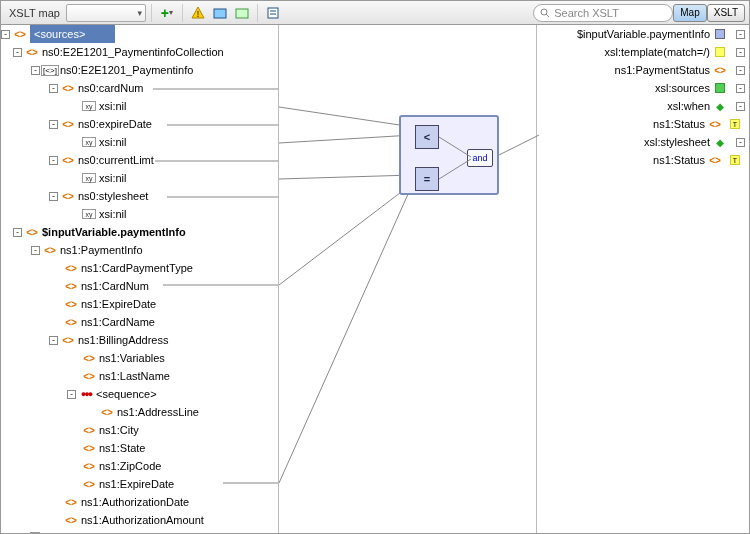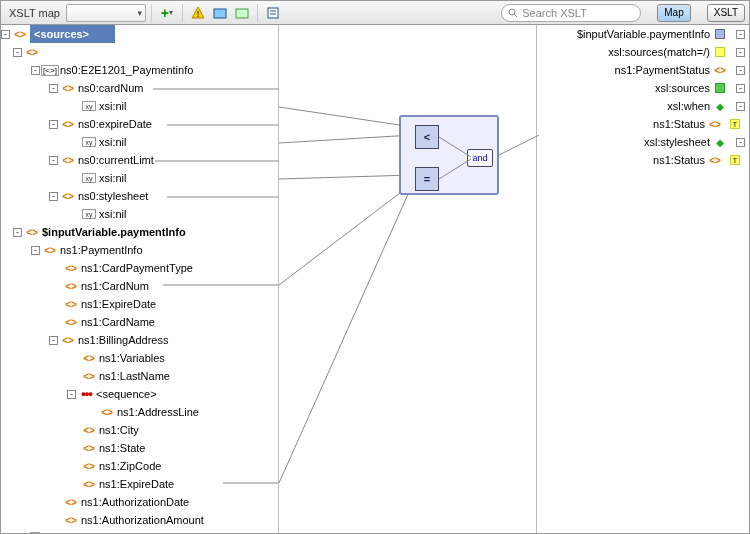--- a/index.html
+++ b/index.html
@@ -3,27 +3,27 @@
 <meta charset="utf-8">
 <style>
   * { box-sizing: border-box; margin: 0; padding: 0; }
   body { font-family: Tahoma, Arial, sans-serif; font-size: 11px; background: #fff; width: 750px; height: 534px; overflow: hidden; border: 1px solid #999; }
   .toolbar { height: 24px; background: linear-gradient(#f8f8f8,#e4e4e4); border-bottom: 1px solid #999; display: flex; align-items: center; padding: 0 4px; gap: 2px; }
   .tb-label { color: #333; padding: 0 4px; }
   .tb-dropdown { width: 80px; height: 18px; background: linear-gradient(#fff,#eee); border: 1px solid #aaa; border-radius: 2px; display: flex; align-items: center; justify-content: flex-end; padding-right: 3px; font-size: 9px; color: #555; }
   .tb-sep { width: 1px; height: 18px; background: #ccc; margin: 0 3px; }
   .tb-btn { width: 20px; height: 20px; display: flex; align-items: center; justify-content: center; cursor: pointer; border-radius: 2px; }
   .tb-green-plus { color: #090; font-weight: bold; font-size: 14px; }
-  .tb-search { margin-left: auto; display: flex; align-items: center; gap: 16px; }
+  .tb-search { margin-left: auto; display: flex; align-items: center; gap: 0; }
   .tb-searchbox { width: 140px; height: 18px; border: 1px solid #aaa; border-radius: 9px; background: #fff; display: flex; align-items: center; padding: 0 6px; gap: 4px; color: #888; }
   .tab-btn { height: 18px; padding: 0 6px; border: 1px solid #888; border-radius: 3px; display: flex; align-items: center; background: linear-gradient(#fff,#e0e0e0); font-size: 10px; }
   .tab-btn.active { background: linear-gradient(#d4e6f7,#a8cdf0); }
   .content { display: flex; height: 510px; }
   .left-tree { width: 278px; border-right: 1px solid #bbb; overflow: auto; background: #fff; position: relative; }
-  .sources-hdr { background: #5a7fb8; color: #fff; height: 18px; display: flex; align-items: center; padding: 4px 4px; font-size: 11px; gap: 3px; width: 85px; font-weight: bold; }
+  .sources-hdr { background: #5a7fb8; color: #fff; height: 18px; display: flex; align-items: center; padding: 4px 4px; font-size: 11px; gap: 3px; width: 85px; }
   .node { display: flex; align-items: center; height: 18px; white-space: nowrap; padding-left: 4px; color: #000; }
   .node .indent { display: inline-block; }
   .toggle { width: 9px; height: 9px; border: 1px solid #888; background: #fff; display: inline-flex; align-items: center; justify-content: center; font-size: 9px; line-height: 7px; margin-right: 3px; color: #333; cursor: pointer; }
   .toggle.empty { border: none; width: 12px; }
   .ico { width: 14px; height: 14px; display: inline-flex; align-items: center; justify-content: center; margin-right: 3px; font-size: 10px; }
   .ico-orange { color: #e07000; font-weight: bold; }
   .ico-xy { background: #fff; border: 1px solid #999; font-size: 7px; width: 14px; height: 10px; color: #333; }
   .ico-page { border: 1px solid #999; width: 10px; height: 12px; background: #fff; }
   .ico-green { color: #2a2; }
   .ico-greencube { width: 10px; height: 10px; background: #5c5; border: 1px solid #393; transform: rotate(0deg); }
@@ -98,20 +98,21 @@
       <span class="ico ico-orange">&lt;&gt;</span>
       <div class="sources-hdr">
         <span>&lt;sources&gt;</span>
       </div>
     </div>
     <div id="ltree">
         <div class="node">
           <span class="indent" style="width:8px"></span>
           <span class="toggle">-</span>
           <span class="ico ico-orange">&lt;&gt;</span>
+          <span style="">ns0:E2E1201_PaymentinfoCollection</span>
         </div>
         <div class="node">
           <span class="indent" style="width:26px"></span>
           <span class="toggle">-</span>
           <span class="ico">
             <span class="ico-bracket">[&lt;&gt;]</span>
           </span>
           <span style="">ns0:E2E1201_Paymentinfo</span>
         </div>
         <div class="node">
@@ -306,21 +307,21 @@
   <div class="right-tree">
     <div id="rtree">
         <div class="rnode">
           <span>$inputVariable.paymentInfo</span>
           <span class="ico">
             <span class="ico-purplearrow"></span>
           </span>
           <span class="toggle">-</span>
         </div>
         <div class="rnode">
-          <span>xsl:sources(match=/)</span>
+          <span>xsl:template(match=/)</span>
           <span class="ico">
             <span class="ico-yellowbox"></span>
           </span>
           <span class="toggle">-</span>
         </div>
         <div class="rnode">
           <span>ns1:PaymentStatus</span>
           <span class="ico ico-orange">&lt;&gt;</span>
           <span class="toggle">-</span>
         </div>

